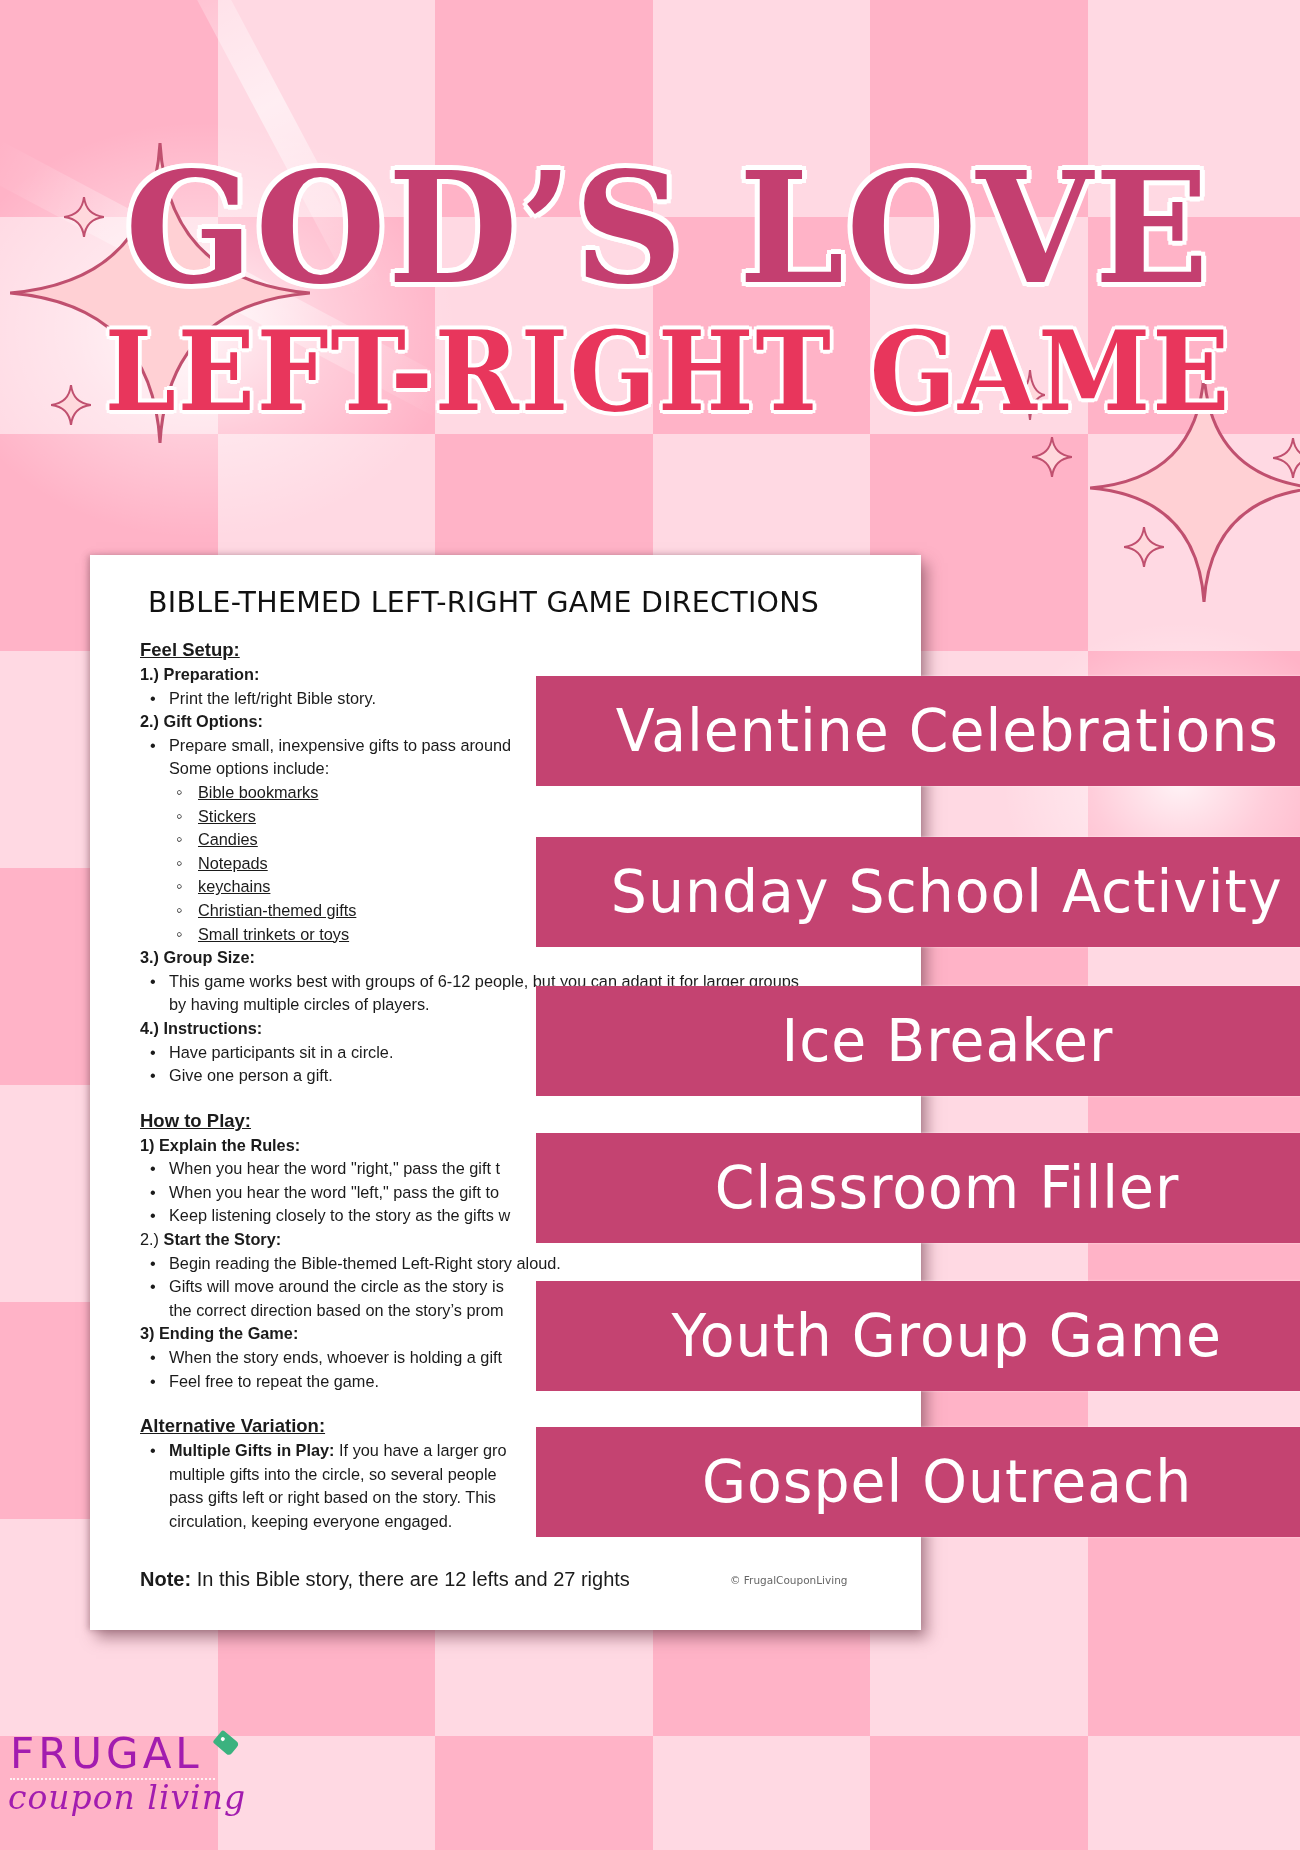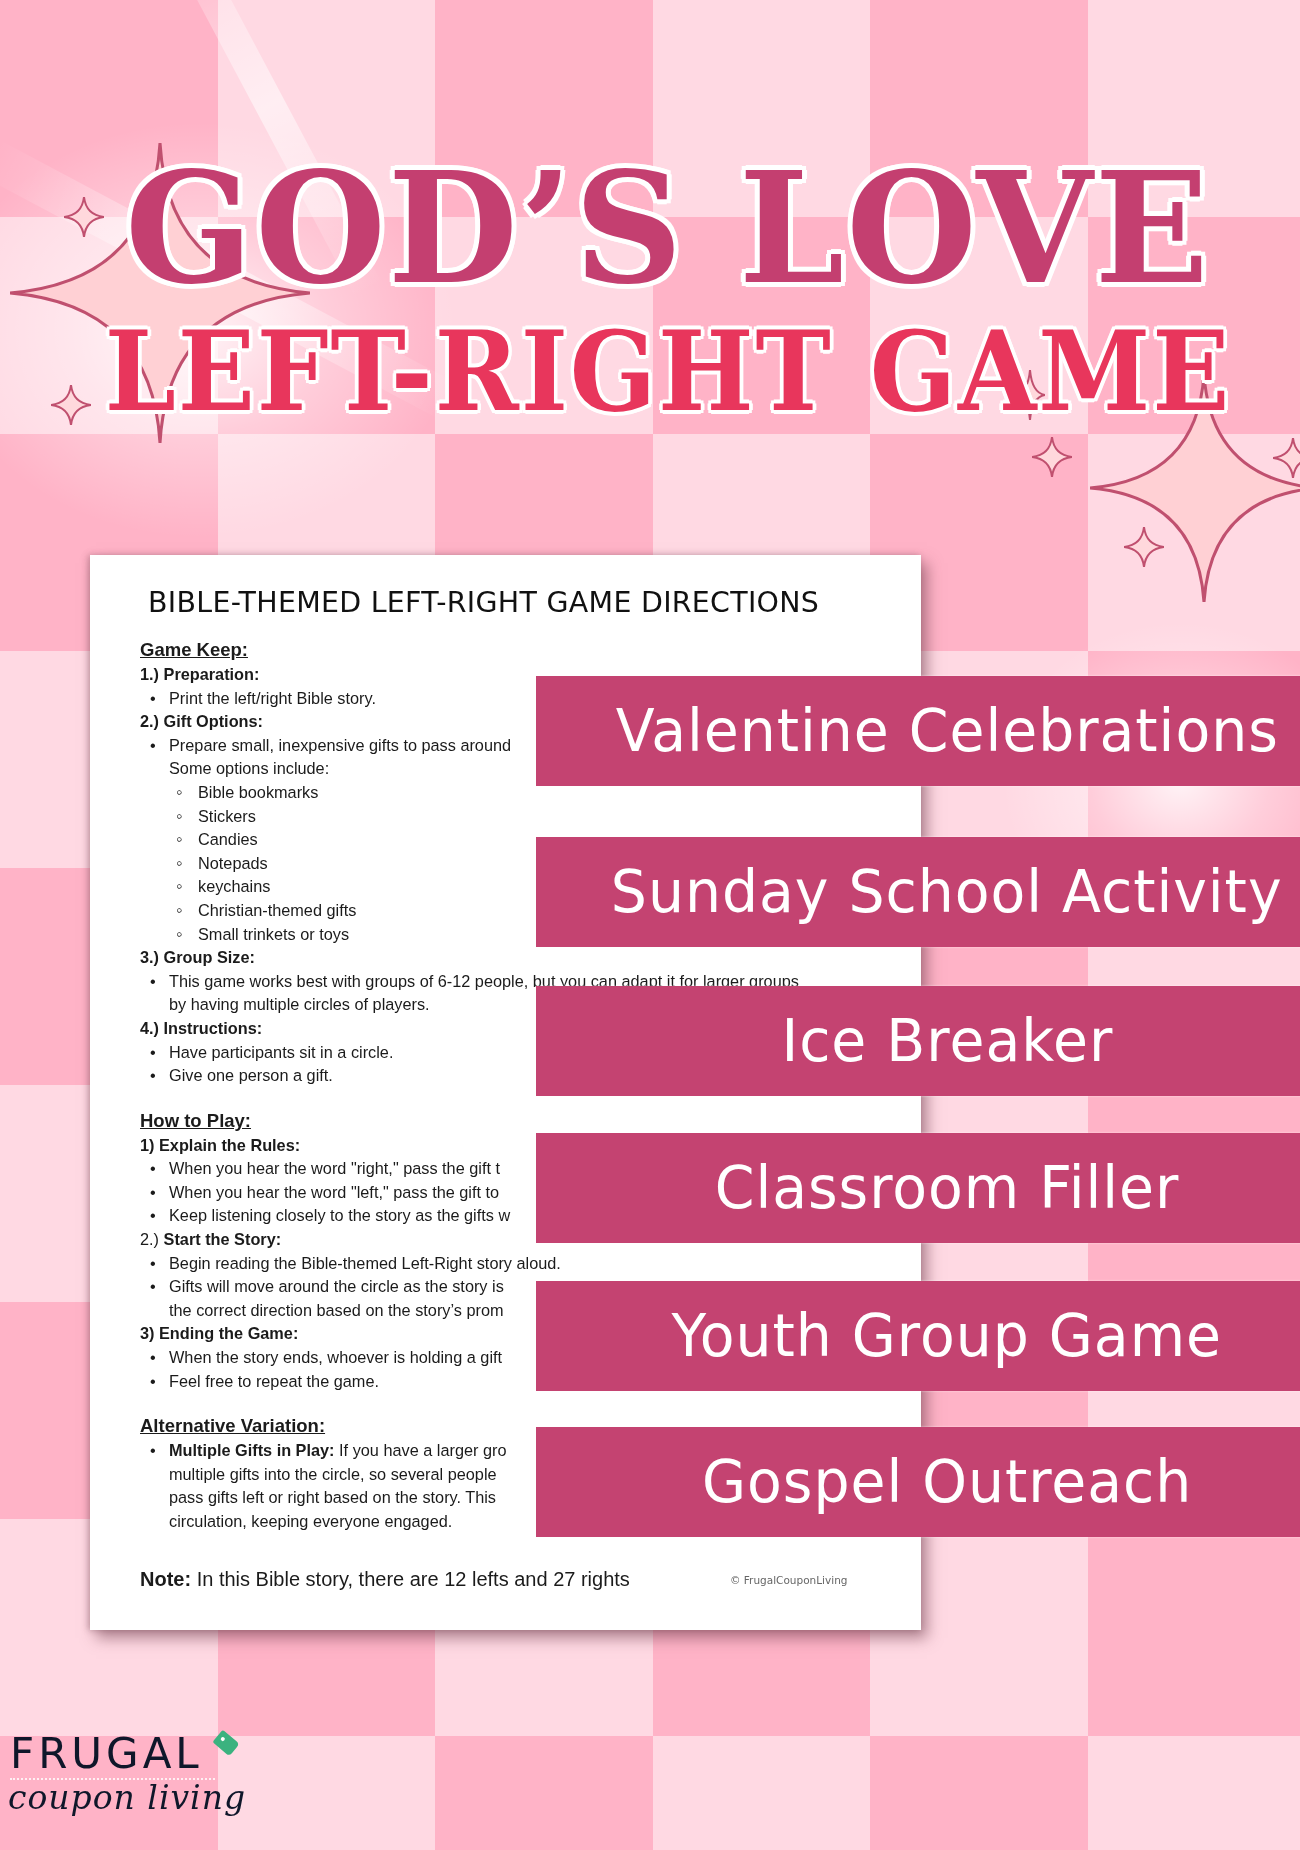--- a/index.html
+++ b/index.html
@@ -53,36 +53,36 @@
     position: absolute; left: 58px; top: 30px;
     font-family: "DejaVu Sans", sans-serif; font-size: 29px; letter-spacing: 0.3px; color: #111;
     transform: scaleX(0.98); transform-origin: left;
   }
   .doc { position: absolute; left: 50px; top: 82px; width: 740px; font-size: 16.3px; line-height: 23.6px; }
   .sec-h { font-weight: bold; text-decoration: underline; font-size: 18.5px; line-height: 26px; }
   .sub-h { font-weight: bold; }
   .sub-h .num-plain { font-weight: normal; }
   .b1 { position: relative; padding-left: 29px; }
   .b1::before { content: "•"; position: absolute; left: 10px; top: 0; }
-  .b2 { position: relative; padding-left: 58px; }
+  .b2 { position: relative; padding-left: 58px; text-decoration: underline; }
   .b2::before { content: "◦"; position: absolute; left: 36px; top: 0; font-size: 18px; }
   .gap { height: 20px; }
   .note { position: absolute; left: 50px; top: 1013px; font-size: 20px; }
   .copyright { position: absolute; left: 640px; top: 1019px; font-size: 10.5px; color: #666; font-family: "DejaVu Sans", sans-serif; }
 
   .banner {
     position: absolute; left: 536px; width: 822px; height: 110px;
     background: #c44371;
     display: flex; align-items: center; justify-content: center;
     color: #fff; font-family: "DejaVu Sans", sans-serif; font-size: 58px; letter-spacing: 1px;
     box-shadow: 0 0 2px rgba(255,255,255,0.6);
   }
   .banner span { transform: scaleX(0.98); display: inline-block; }
 
-  .logo { position: absolute; left: 10px; top: 1732px; color: #0f172a; }
+  .logo { position: absolute; left: 10px; top: 1732px; color: #a21caf; }
   .logo-main { font-family: "DejaVu Sans", sans-serif; font-size: 42px; letter-spacing: 4px; line-height: 44px; }
   .logo-dots { border-top: 2px dotted rgba(255,255,255,0.8); width: 205px; margin-top: 2px; }
   .logo-sub { font-family: "DejaVu Serif", serif; font-style: italic; font-size: 33px; line-height: 36px; margin-left: -2px; letter-spacing: 1px; }
   .logo-tag { position: absolute; left: 205px; top: 3px; width: 22px; height: 16px; background: #3bb27f; transform: rotate(40deg); border-radius: 2px 4px 4px 2px; }
   .logo-tag::after { content: ""; position: absolute; left: 4px; top: 5px; width: 4px; height: 4px; border-radius: 50%; background: #fff; }
 </style>
 </head>
 <body>
 
 <div class="grid" id="grid">
@@ -171,21 +171,21 @@
 <svg class="sparkle" style="left:1015px; top:370px;" width="30" height="50" viewBox="-15 -25 30 50">
   <path d="M0,-25 Q2,-2 15,0 Q2,2 0,25 Q-2,2 -15,0 Q-2,-2 0,-25 Z" fill="#ffd8dc" stroke="#c0506f" stroke-width="2"></path>
 </svg>
 
 <div class="title title-1">GOD’S LOVE</div>
 <div class="title title-2">LEFT-RIGHT GAME</div>
 
 <div class="paper">
   <div class="paper-title">BIBLE-THEMED LEFT-RIGHT GAME DIRECTIONS</div>
   <div class="doc">
-    <div class="sec-h">Game Keep:</div>
+    <div class="sec-h">Feel Setup:</div>
     <div class="sub-h">1.) Preparation:</div>
     <div class="b1">Print the left/right Bible story.</div>
     <div class="sub-h">2.) Gift Options:</div>
     <div class="b1">Prepare small, inexpensive gifts to pass around</div>
     <div style="padding-left:29px">Some options include:</div>
     <div class="b2">Bible bookmarks</div>
     <div class="b2">Stickers</div>
     <div class="b2">Candies</div>
     <div class="b2">Notepads</div>
     <div class="b2">keychains</div>

